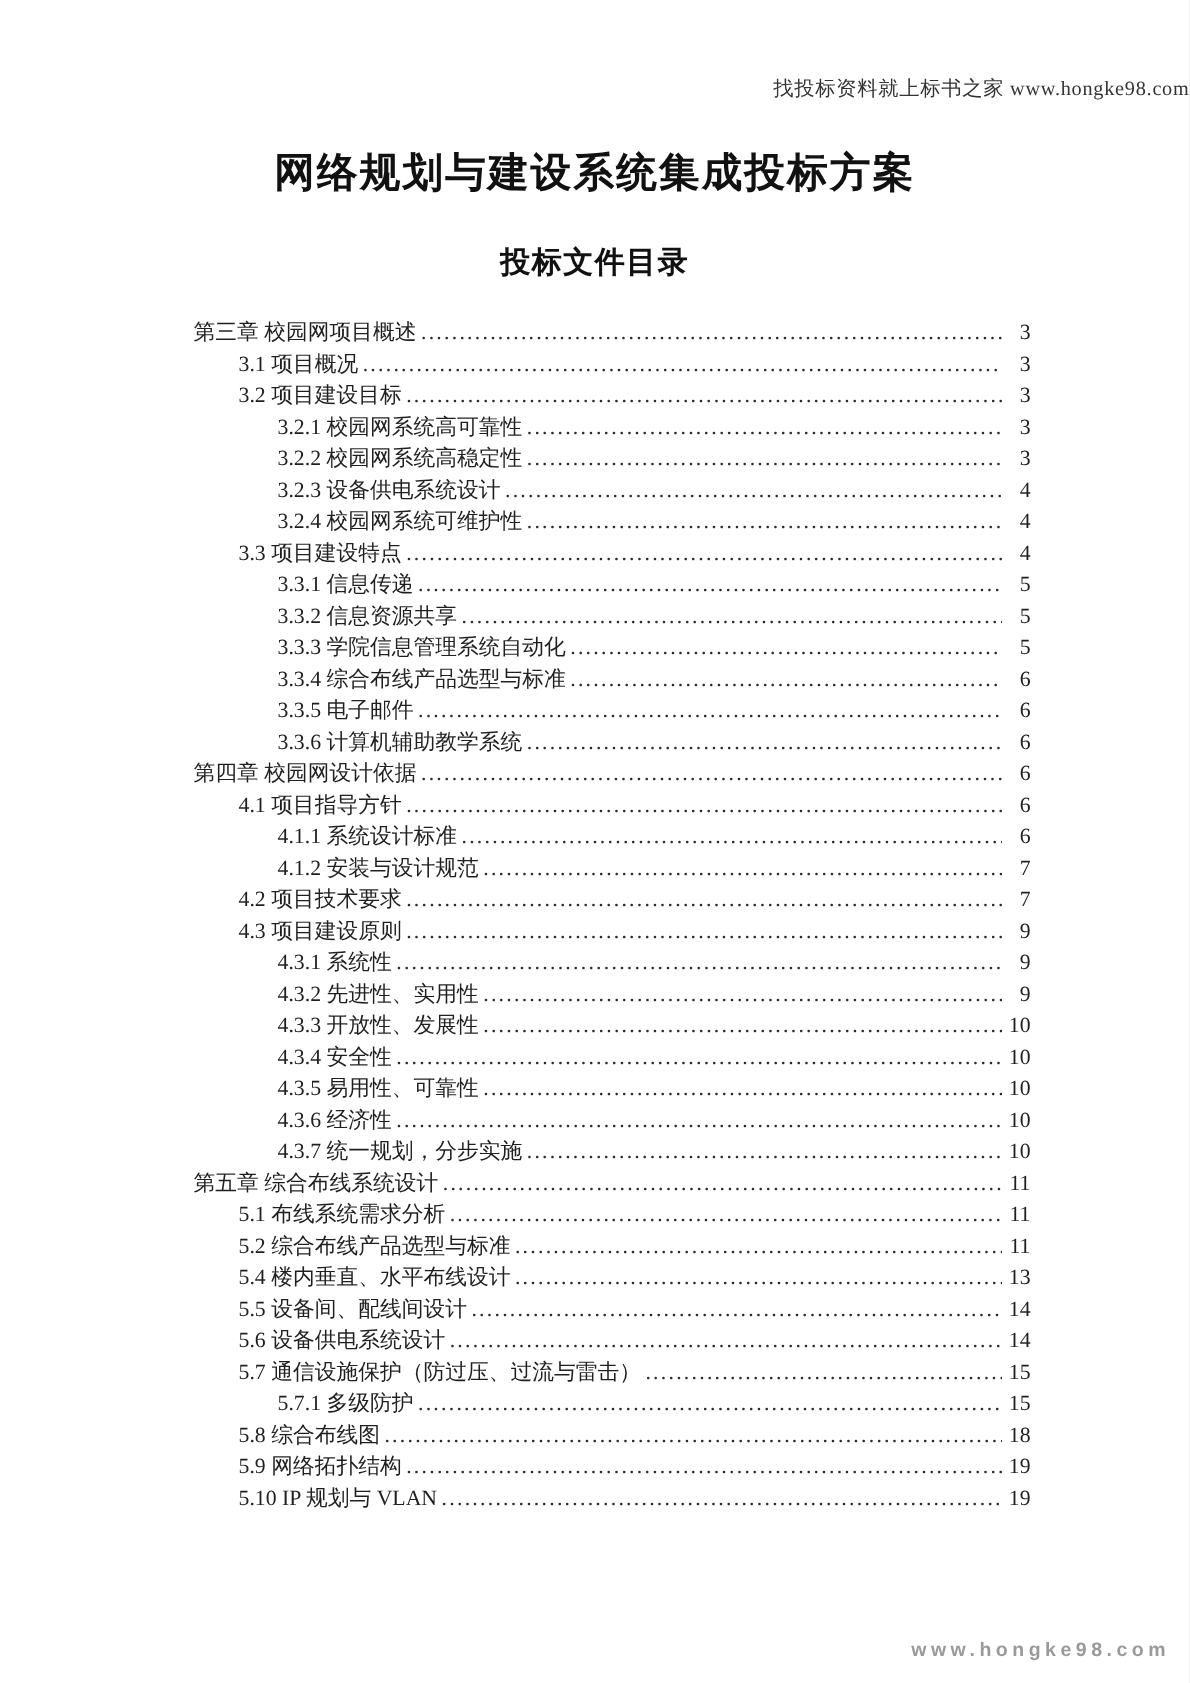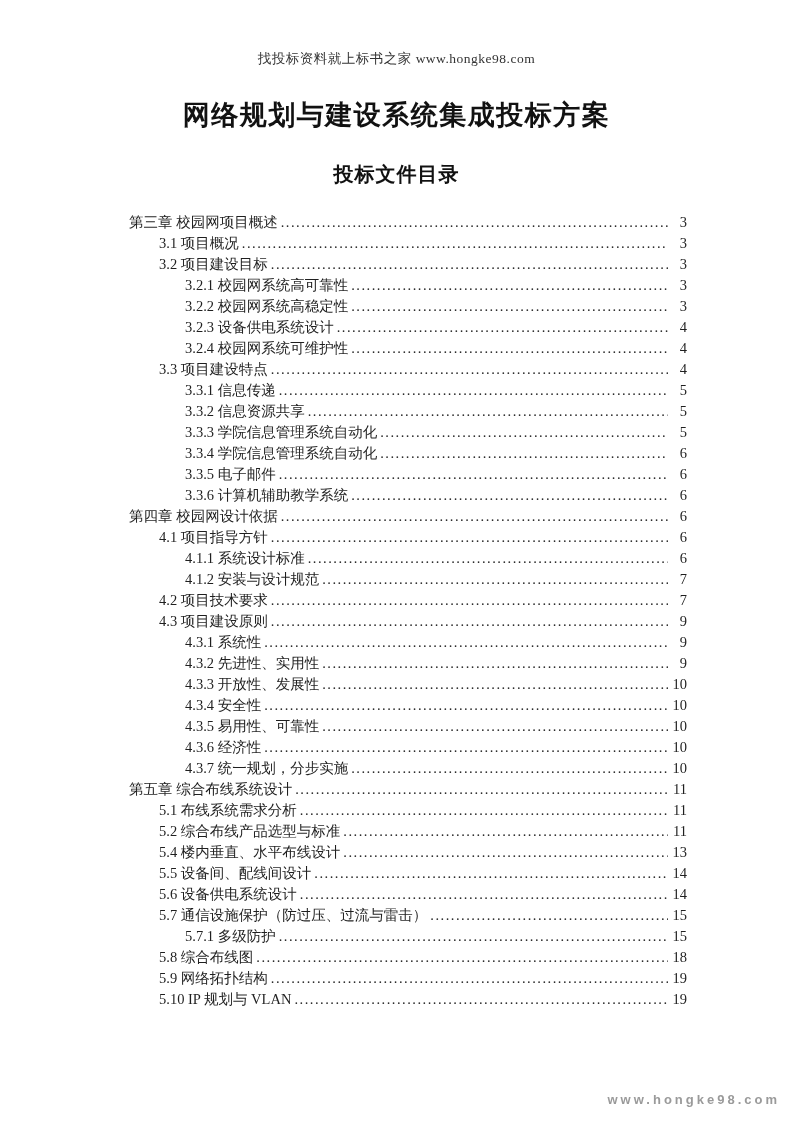--- a/index.html
+++ b/index.html
@@ -14,21 +14,21 @@
     background: #ffffff;
     color: #1f1f1f;
     overflow: hidden;
   }
 
   .header-line {
     position: absolute;
     top: 50px;
     left: 0;
     width: 100%;
-    text-align: center;
+    text-align: right;
     font-size: 13.5px;
     color: #333333;
     letter-spacing: 0.5px;
   }
 
   .doc-title {
     position: absolute;
     top: 97px;
     left: 0;
     width: 100%;
@@ -184,21 +184,21 @@
       <span class="toc-page">5</span>
     </div>
 
     <div class="toc-row level-2">
       <span class="toc-text">3.3.3 学院信息管理系统自动化</span>
       <span class="toc-dots"></span>
       <span class="toc-page">5</span>
     </div>
 
     <div class="toc-row level-2">
-      <span class="toc-text">3.3.4 学院信息管理系统自动化</span>
+      <span class="toc-text">3.3.4 综合布线产品选型与标准</span>
       <span class="toc-dots"></span>
       <span class="toc-page">6</span>
     </div>
 
     <div class="toc-row level-2">
       <span class="toc-text">3.3.5 电子邮件</span>
       <span class="toc-dots"></span>
       <span class="toc-page">6</span>
     </div>
 

